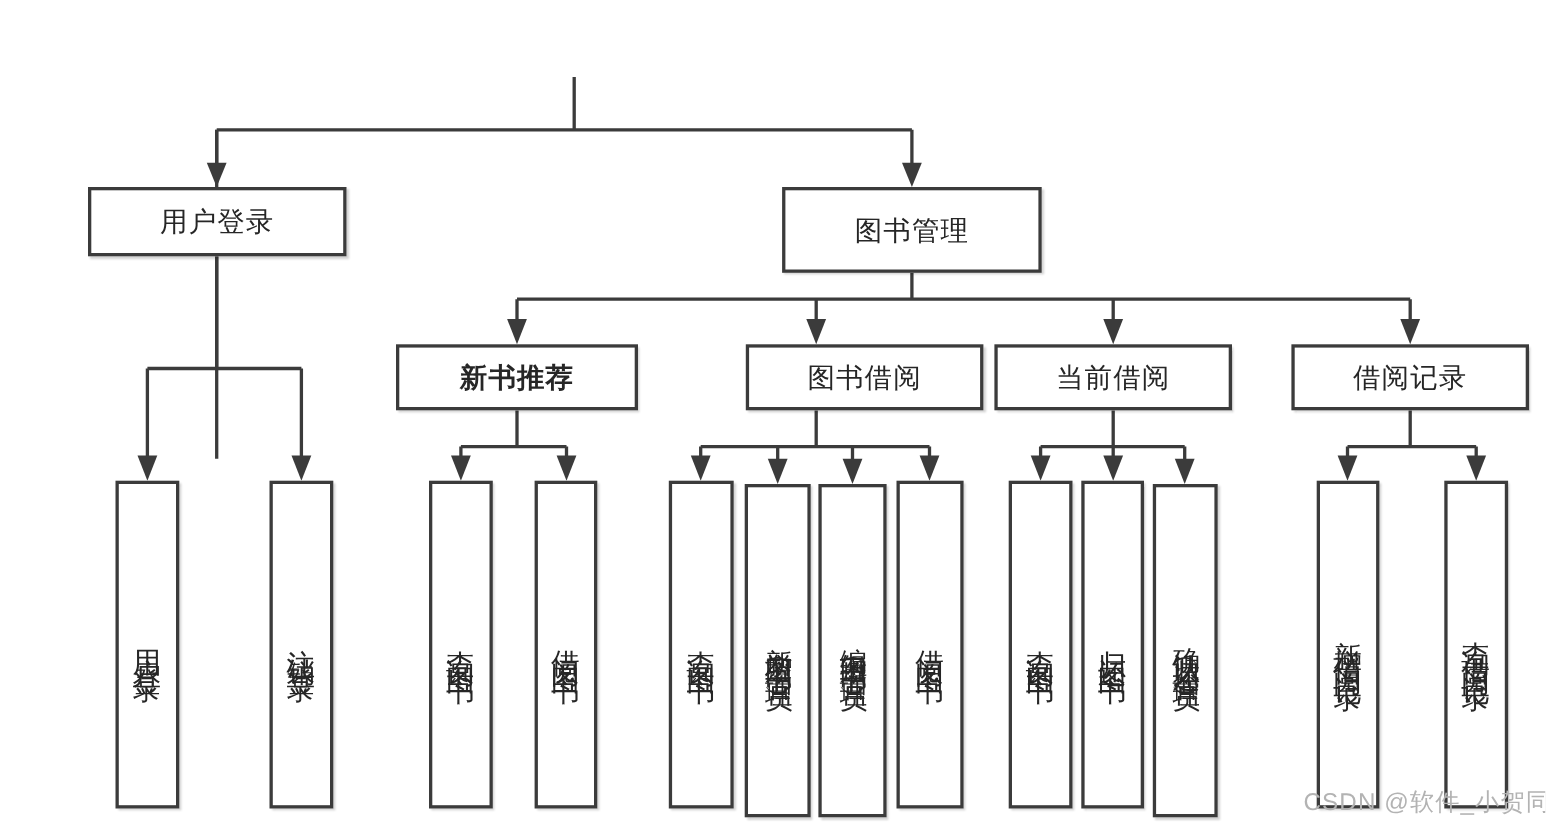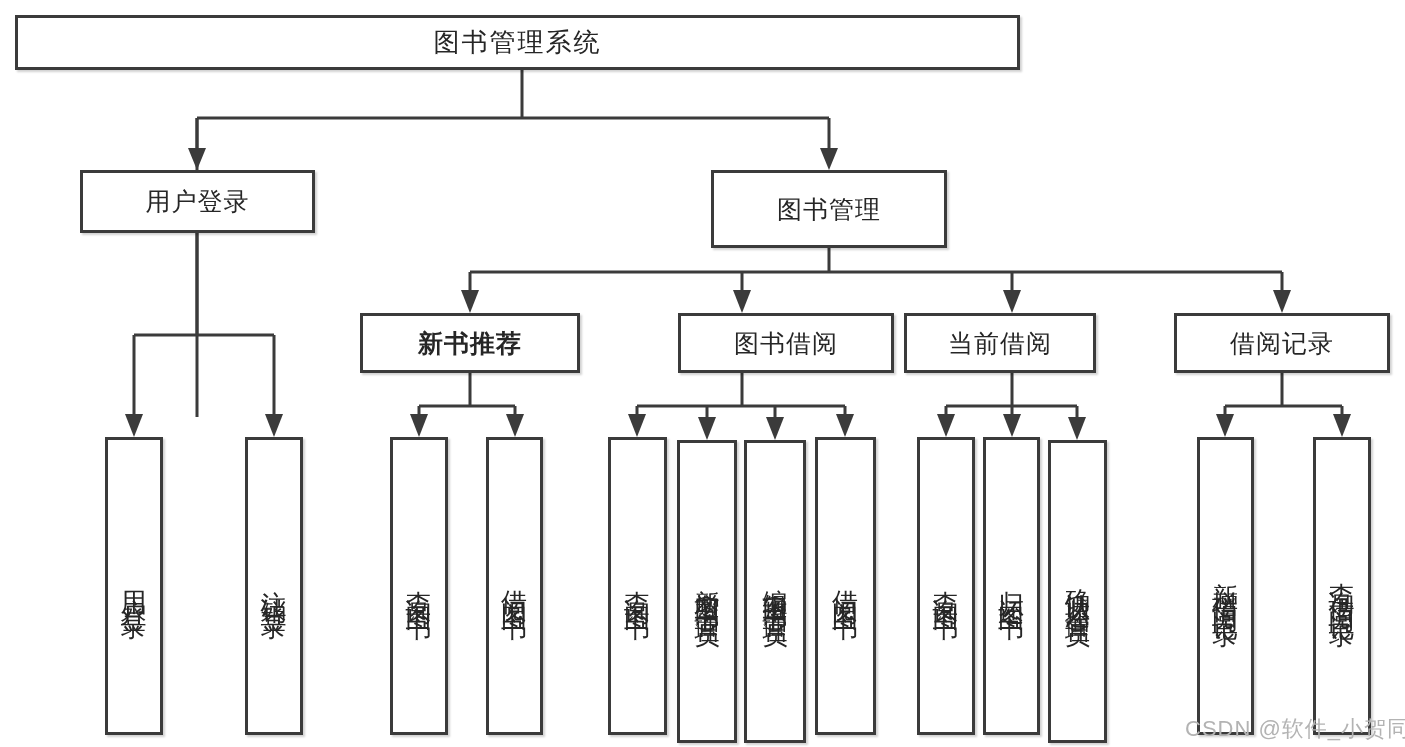--- a/index.html
+++ b/index.html
@@ -91,28 +91,27 @@
     <polygon points="698,417 716,417 707,440"></polygon>
     <polygon points="766,417 784,417 775,440"></polygon>
     <polygon points="836,414 854,414 845,437"></polygon>
     <polygon points="937,414 955,414 946,437"></polygon>
     <polygon points="1003,414 1021,414 1012,437"></polygon>
     <polygon points="1068,417 1086,417 1077,440"></polygon>
     <polygon points="1216,414 1234,414 1225,437"></polygon>
     <polygon points="1333,414 1351,414 1342,437"></polygon>
   </svg>
 
-  <div class="box h-root" style="left:15px;top:15px;width:1005px;height:55px;">图书管理系统</div>
 
   <div class="box h-lvl" style="left:80px;top:170px;width:235px;height:63px;">用户登录</div>
   <div class="box h-lvl" style="left:711px;top:170px;width:236px;height:78px;">图书管理</div>
 
   <div class="box h-lvl" style="left:360px;top:313px;width:220px;height:60px;font-weight:bold;">新书推荐</div>
   <div class="box h-lvl" style="left:634px;top:313px;width:216px;height:60px;margin-left:44px;">图书借阅</div>
-  <div class="box h-lvl" style="left:904px;top:313px;width:192px;height:60px;">当前借阅</div>
+  <div class="box h-lvl" style="left:904px;top:313px;width:216px;height:60px;">当前借阅</div>
   <div class="box h-lvl" style="left:1174px;top:313px;width:216px;height:60px;">借阅记录</div>
 
   <div class="box v" style="left:105px;top:437px;width:58px;height:298px;">用户登录</div>
   <div class="box v" style="left:245px;top:437px;width:58px;height:298px;">注销登录</div>
 
   <div class="box v" style="left:390px;top:437px;width:58px;height:298px;">查询图书</div>
   <div class="box v" style="left:486px;top:437px;width:57px;height:298px;">借阅图书</div>
 
   <div class="box v" style="left:608px;top:437px;width:59px;height:298px;">查询图书</div>
   <div class="box v-tight" style="left:677px;top:440px;width:60px;height:303px;">新增图书（管理员）</div>

